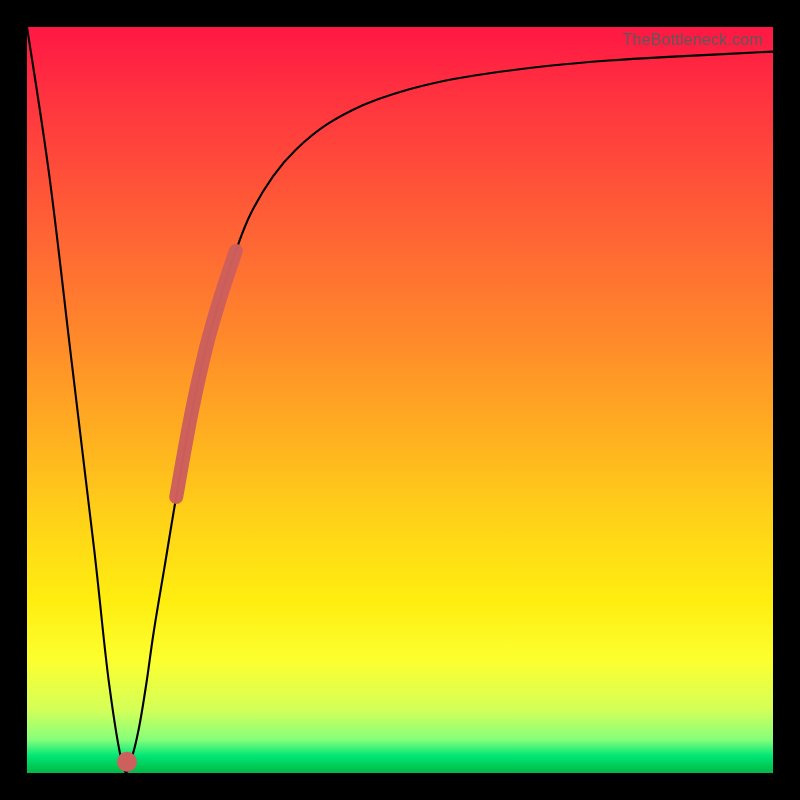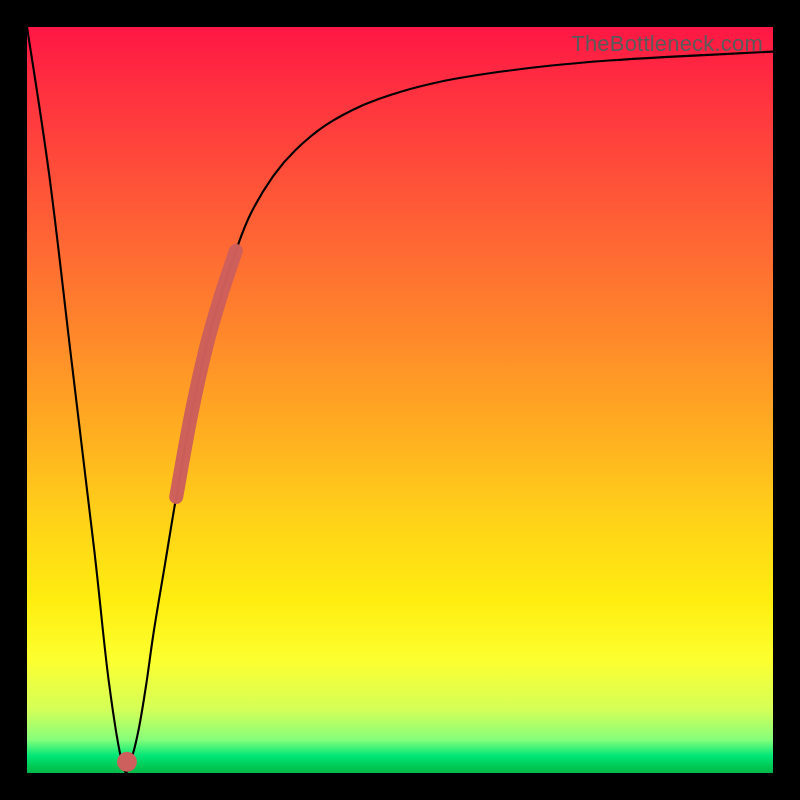--- a/index.html
+++ b/index.html
@@ -42,21 +42,21 @@
       #00e676 97.7%,
       #00c853 99.2%,
       #00b84a 100%
     );
   }
   .watermark {
     position: absolute;
     top: 4px;
     right: 10px;
     color: #5a5a5a;
-    font-size: 22px;
+    font-size: 16px;
     font-weight: 500;
     letter-spacing: 0.2px;
     user-select: none;
   }
   svg.curve-layer {
     position: absolute;
     inset: 0;
     width: 746px;
     height: 746px;
     overflow: visible;

